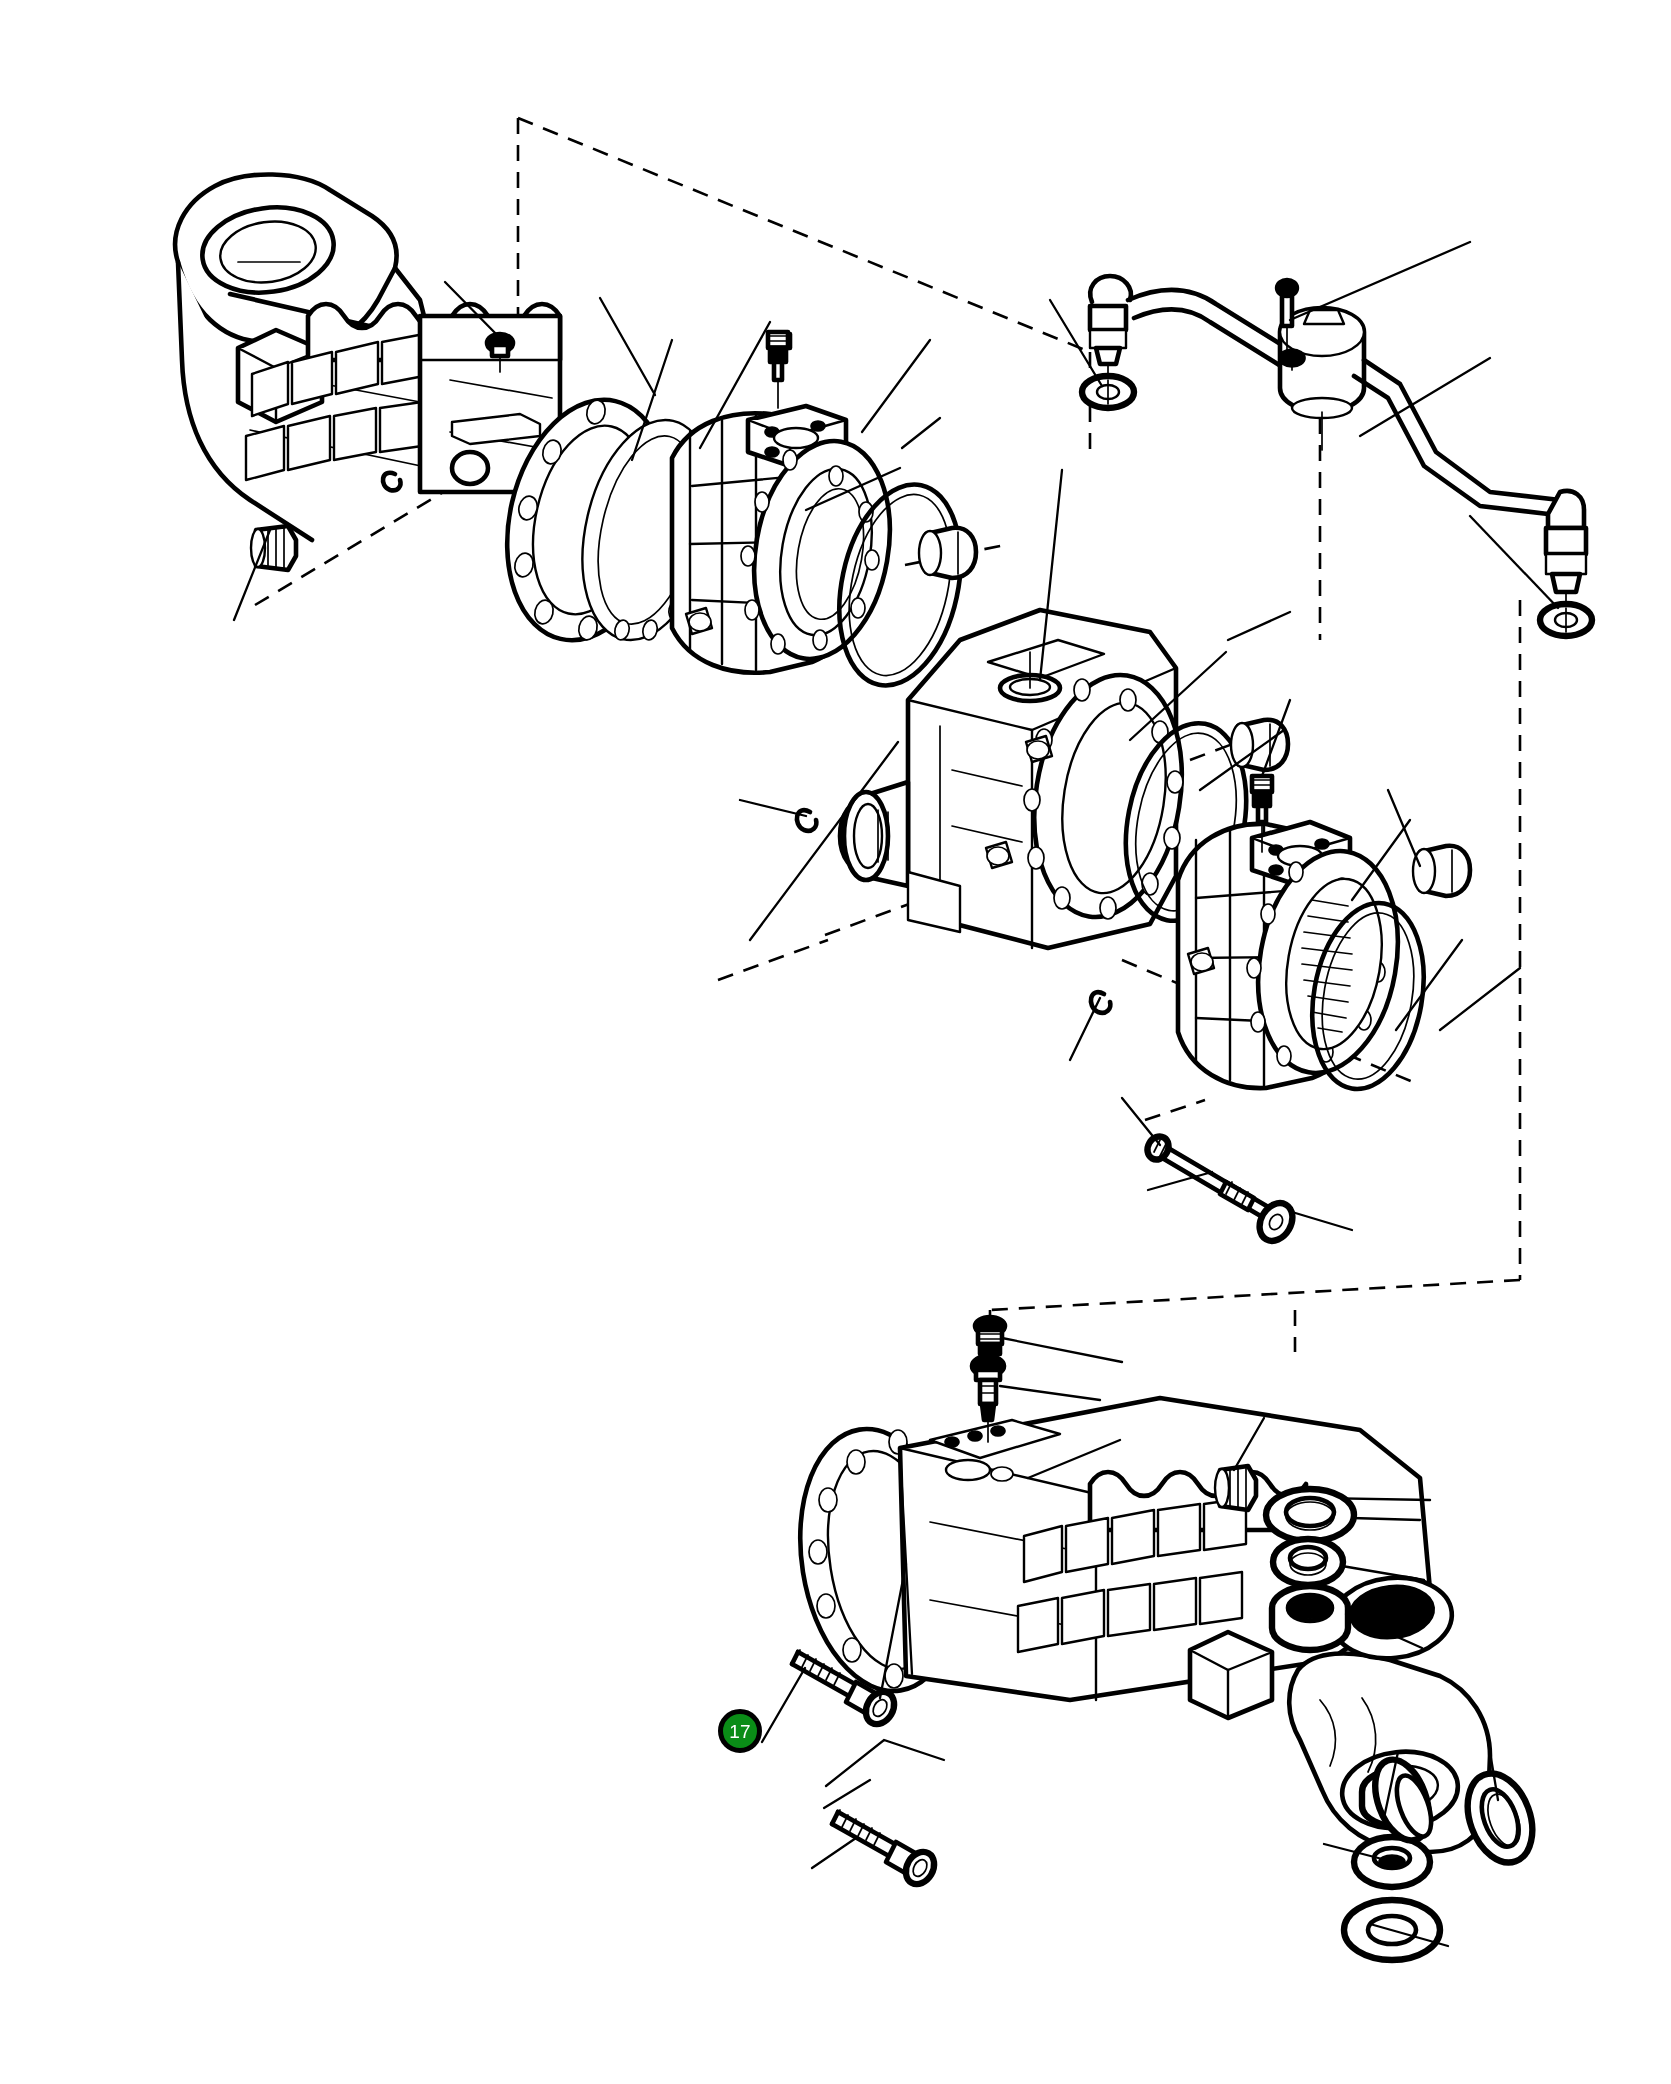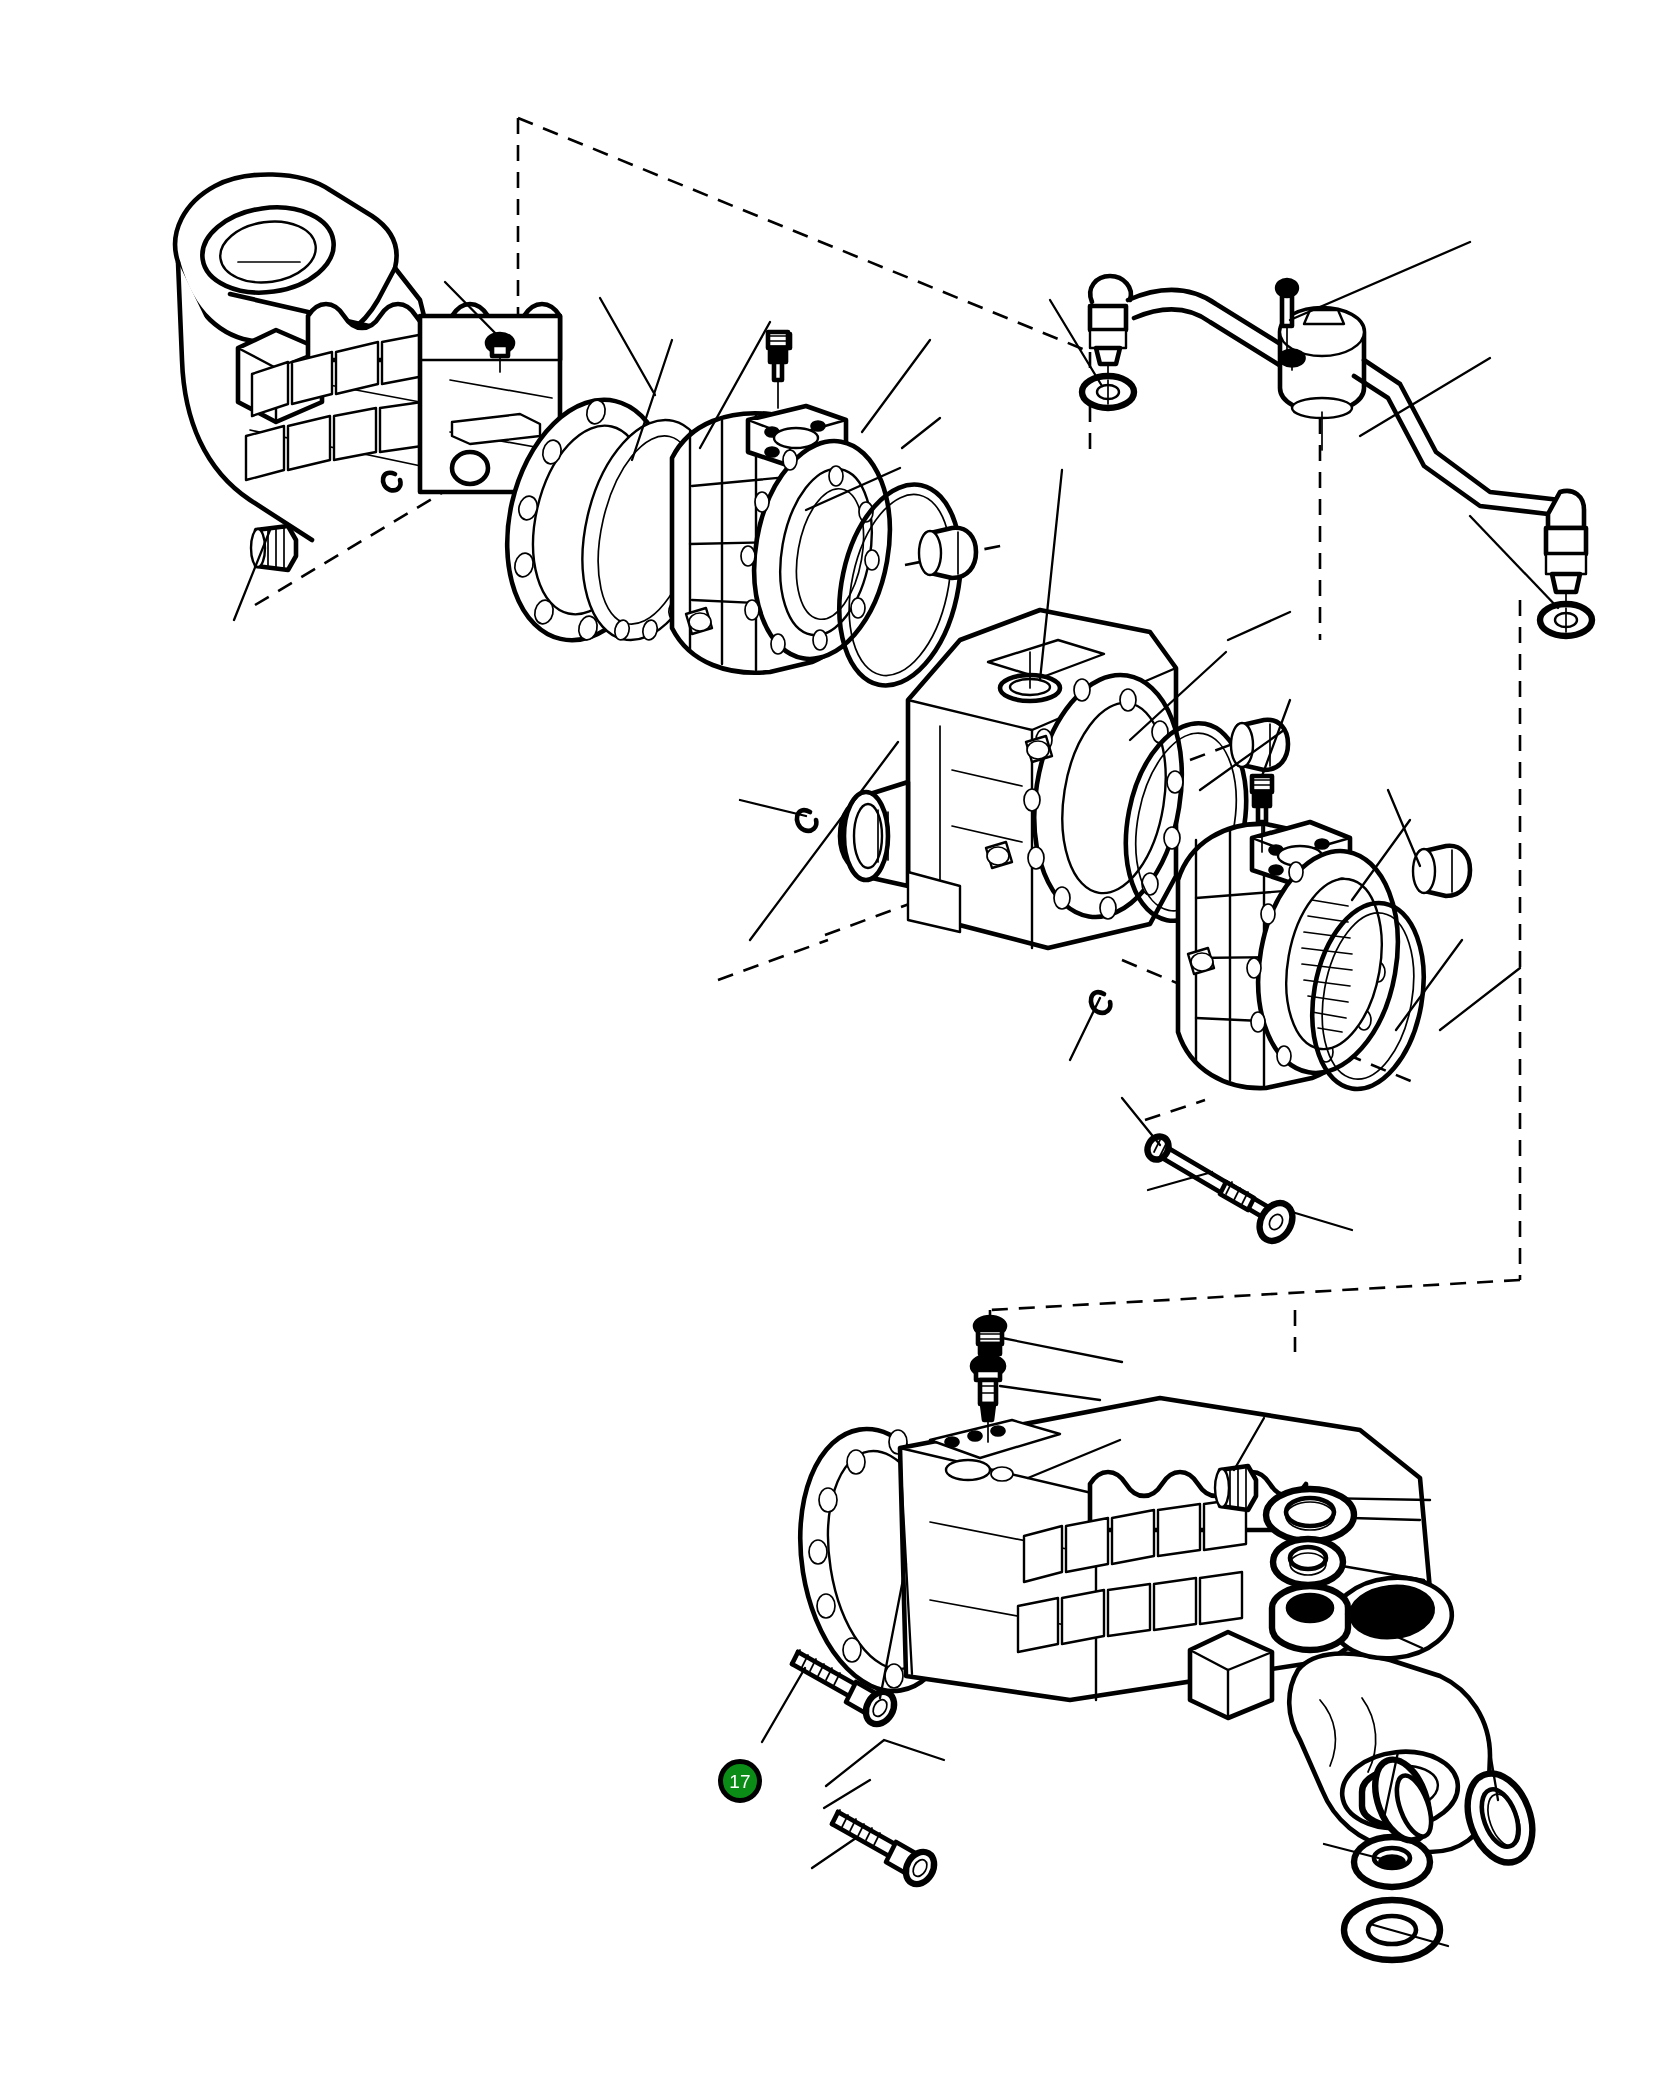--- a/index.html
+++ b/index.html
@@ -714,17 +714,17 @@
 
       <path class="lead" d="M812 1868 L856 1838"></path>
       <path class="lead" d="M824 1808 L870 1780"></path>
       <path class="lead" d="M880 1698 L906 1564"></path>
       <path class="lead" d="M826 1786 L884 1740 L944 1760"></path>
       <path class="lead" d="M900 1452 L912 1674"></path>
     </g>
 
   </svg>
 
-  <div class="callout-marker" style="left:718px; top:1759px; width:44px; height:44px;">
+  <div class="callout-marker" style="left:718px; top:1709px; width:44px; height:44px;">
     <span>17</span>
   </div>
 
 </div>
 
 </body></html>

